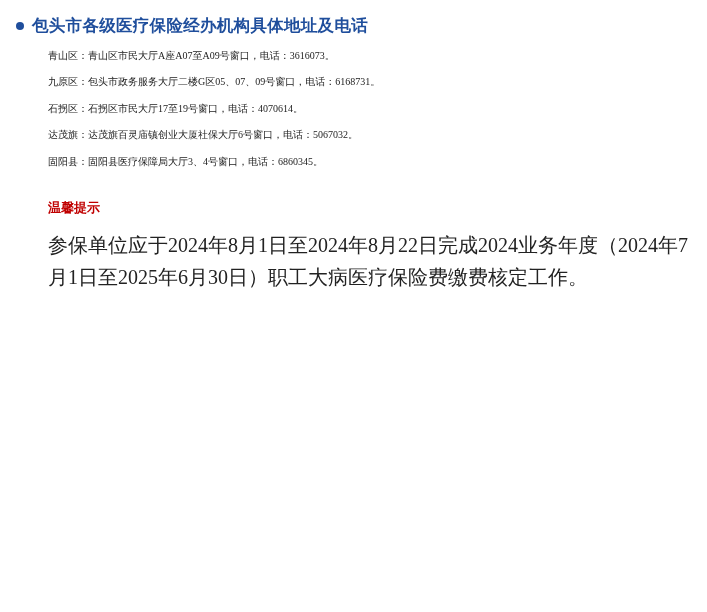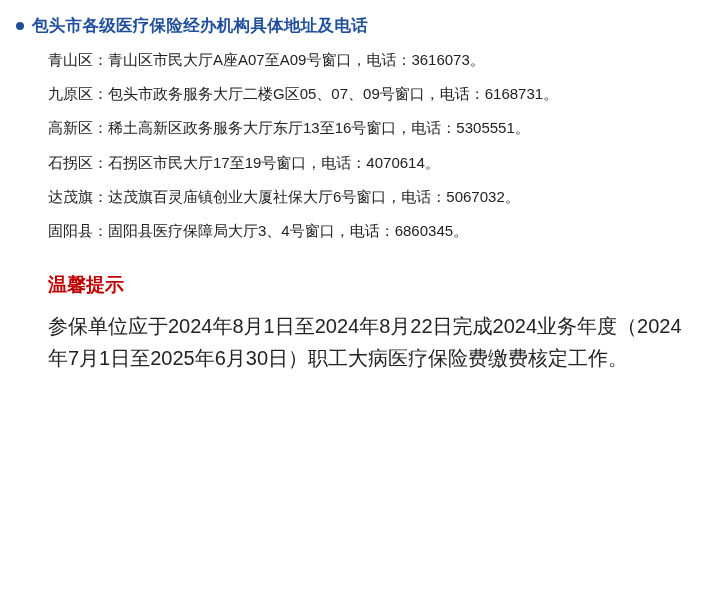--- a/index.html
+++ b/index.html
@@ -13,20 +13,21 @@
     font-family: "Liberation Sans", "DejaVu Sans", sans-serif;
     color: #222222;
     overflow: hidden;
   }
   .page {
     position: relative;
     width: 707px;
     height: 612px;
     box-sizing: border-box;
     padding: 10px 14px 0 14px;
+    font-family: Liberation Serif, serif;
   }
   .heading-row {
     display: flex;
     align-items: flex-start;
     margin: 4px 0 10px 0;
   }
   .bullet {
     width: 8px;
     height: 8px;
     border-radius: 50%;
@@ -35,36 +36,36 @@
     flex: 0 0 auto;
   }
   .heading-text {
     font-size: 16.5px;
     font-weight: bold;
     color: #1f4e9c;
     letter-spacing: 0.3px;
     line-height: 1.45;
   }
   .entry {
-    font-size: 15px;
+    font-size: 10px;
     line-height: 1.55;
     color: #222222;
     margin: 0 0 11px 0;
     padding-left: 34px;
     text-indent: 0;
     word-break: break-all;
   }
   .entry:last-of-type {
     margin-bottom: 0;
   }
   .entry .label {
     white-space: nowrap;
   }
   .tip-title {
-    font-size: 19px;
+    font-size: 13px;
     font-weight: bold;
     color: #c00000;
     padding-left: 34px;
     margin: 30px 0 12px 0;
   }
   .tip-body {
     font-size: 20px;
     line-height: 1.6;
     color: #222222;
     padding-left: 34px;
@@ -82,23 +83,20 @@
     <span class="heading-text">包头市各级医疗保险经办机构具体地址及电话</span>
   </div>
 
   <p class="entry">
     <span class="label">青山区：</span><span>青山区市民大厅A座A07至A09号窗口，电话：3616073。</span>
   </p>
   <p class="entry">
     <span class="label">九原区：</span><span>包头市政务服务大厅二楼G区05、07、09号窗口，电话：6168731。</span>
   </p>
   <p class="entry">
-    <span class="label">高新区：</span><span>稀土高新区政务服务大厅东厅13至16号窗口，电话：5305551。</span>
-  </p>
-  <p class="entry">
     <span class="label">石拐区：</span><span>石拐区市民大厅17至19号窗口，电话：4070614。</span>
   </p>
   <p class="entry">
     <span class="label">达茂旗：</span><span>达茂旗百灵庙镇创业大厦社保大厅6号窗口，电话：5067032。</span>
   </p>
   <p class="entry">
     <span class="label">固阳县：</span><span>固阳县医疗保障局大厅3、4号窗口，电话：6860345。</span>
   </p>
 
   <div class="tip-title">温馨提示</div>

